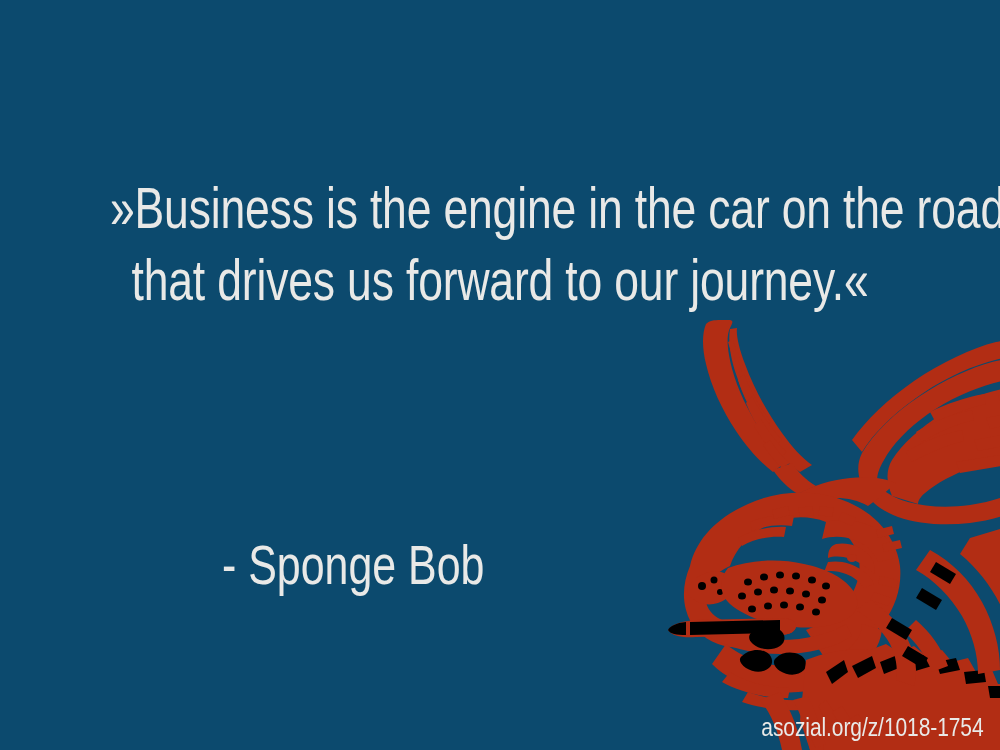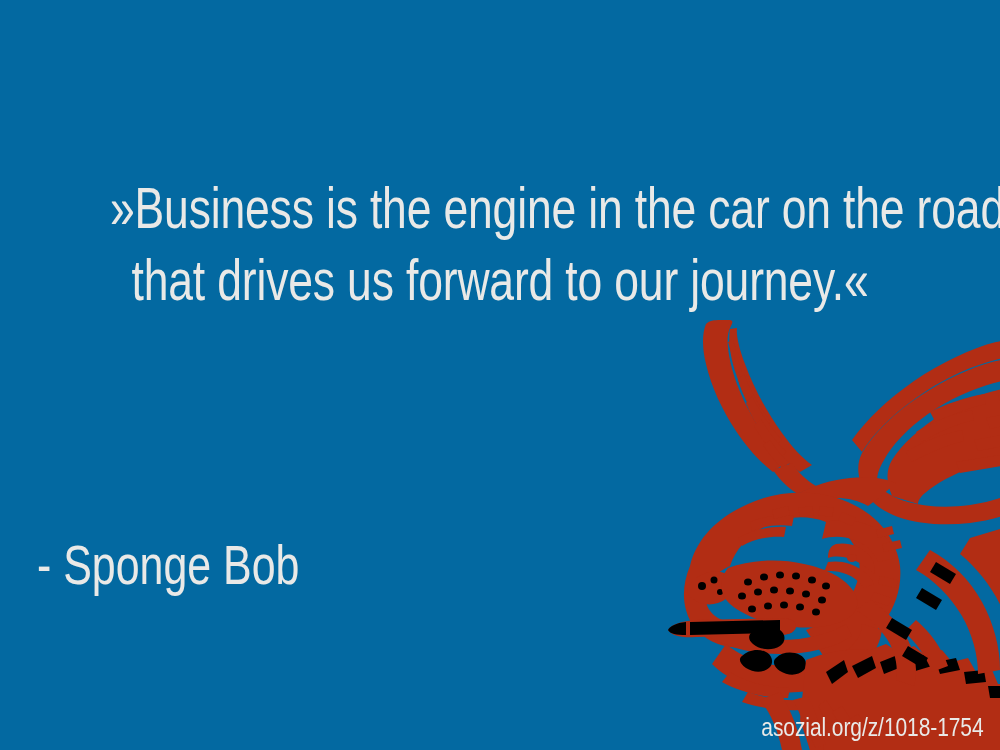--- a/index.html
+++ b/index.html
@@ -5,21 +5,21 @@
 <style>
   html, body {
     margin: 0;
     padding: 0;
     background: #000000;
   }
   #card {
     position: relative;
     width: 1000px;
     height: 750px;
-    background: #0369a1;
+    background: #0c4a6e;
     overflow: hidden;
     font-family: "Liberation Sans", "DejaVu Sans", sans-serif;
   }
 
   
   #quote-block {
     position: absolute;
     left: 0;
     top: 172px;
     width: 1000px;
@@ -38,21 +38,21 @@
     transform-origin: center center;
     white-space: nowrap;
   }
 
   
   #attribution {
     position: absolute;
     left: 0;
     top: 534px;
     width: 706px;
-    text-align: left;
+    text-align: center;
     z-index: 3;
   }
   #attribution-text {
     display: inline-block;
     color: #e9e9e7;
     font-family: "Liberation Sans Narrow", "Liberation Sans", "DejaVu Sans Condensed", sans-serif;
     font-size: 55px;
     line-height: 62px;
     font-weight: 400;
     transform: scaleX(0.78);

